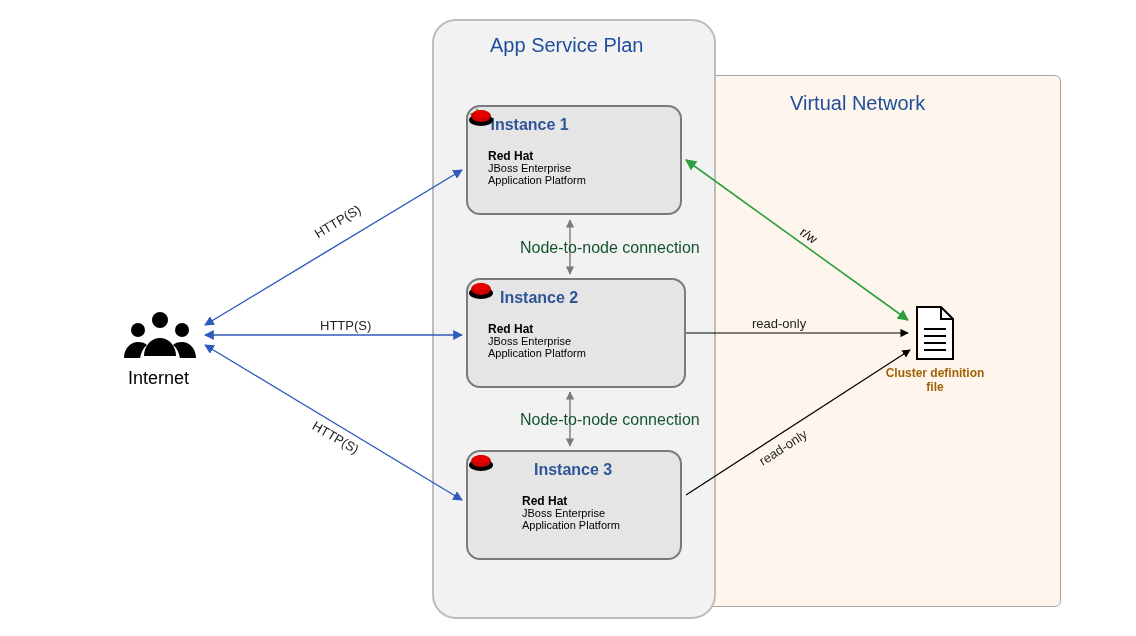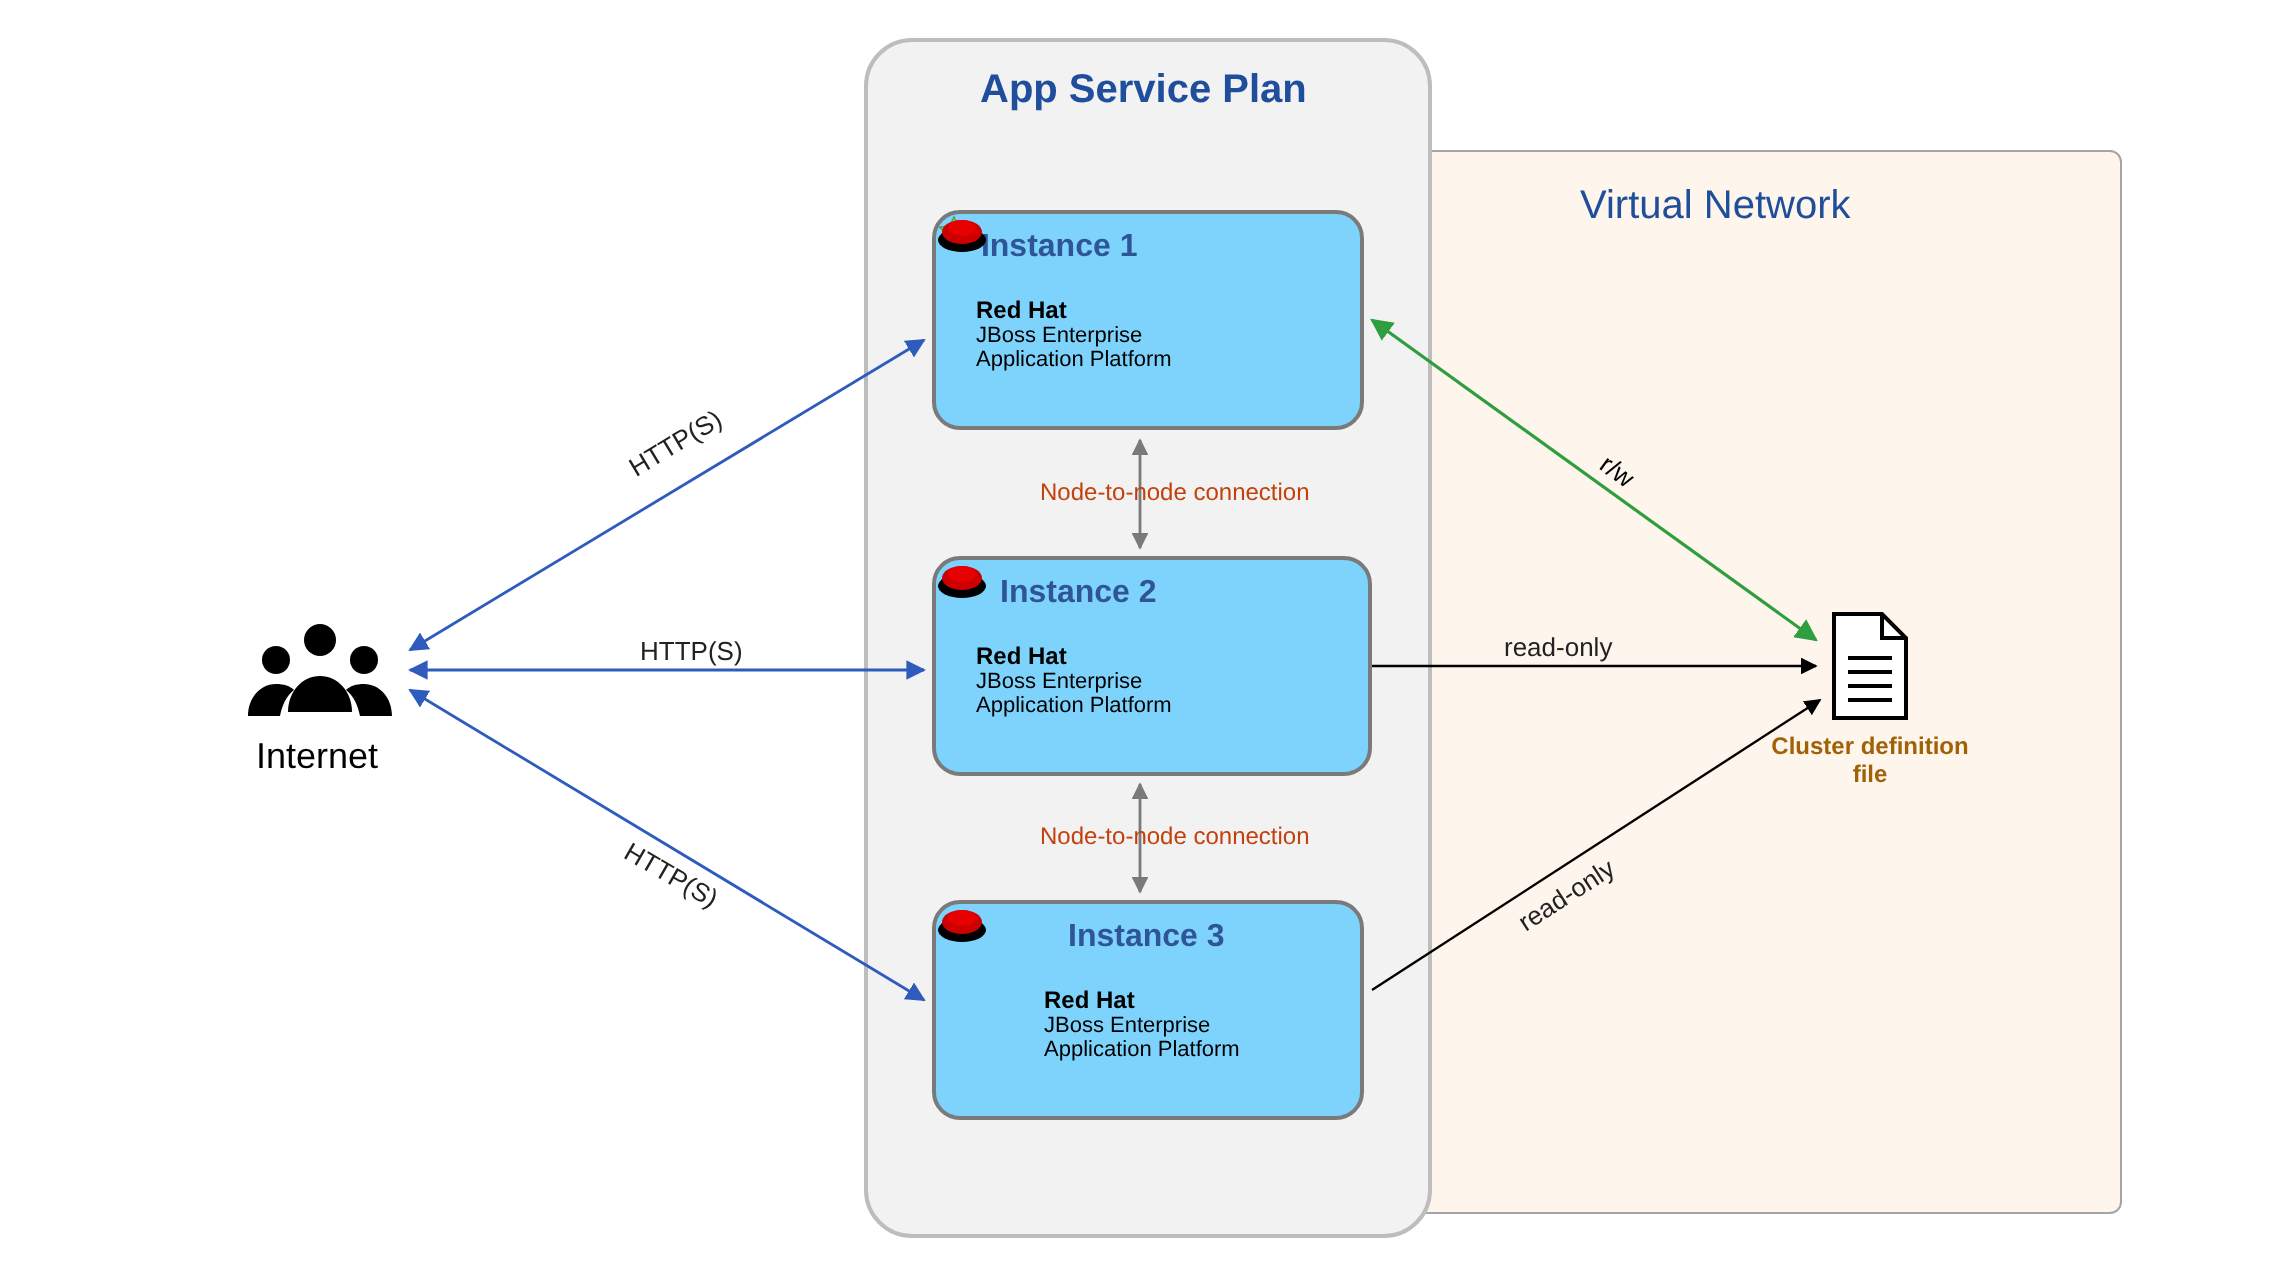--- a/index.html
+++ b/index.html
@@ -8,42 +8,42 @@
     width: 1136px;
     height: 636px;
     background: #fff;
     font-family: "Segoe UI", Arial, sans-serif;
     position: relative;
     overflow: hidden;
   }
   .abs { position: absolute; }
   .title-asp {
     color: #1f4e9c;
-    font-weight: 700;
+    font-weight: 400;
     font-size: 20px;
   }
   .title-vn {
     color: #1f4e9c;
     font-weight: 400;
     font-size: 20px;
   }
   .asp-box {
     border: 2px solid #bdbdbd;
     border-radius: 24px;
     background: #f2f2f2;
   }
   .vn-box {
     border: 1px solid #a5a5a5;
     border-radius: 6px;
     background: rgba(253, 238, 220, 0.55);
   }
   .instance-box {
     border: 2px solid #7a7a7a;
     border-radius: 14px;
-    background: #7dd3fc;
+    background: #e5e5e5;
     box-sizing: border-box;
     padding: 8px 12px 6px 14px;
   }
   .instance-title {
     color: #2f5597;
     font-weight: 700;
     font-size: 16px;
     display: inline-block;
     vertical-align: middle;
   }
@@ -63,22 +63,22 @@
     font-size: 11px;
     color: #000;
     line-height: 1.1;
   }
   .internet-label {
     font-size: 18px;
     color: #000;
     text-align: center;
   }
   .node-conn-label {
-    font-size: 12px;
-    color: #c2410c;
+    font-size: 16px;
+    color: #14532d;
   }
   .edge-label {
     font-size: 13px;
     color: #222;
   }
   .cluster-label {
     font-size: 12px;
     font-weight: 700;
     color: #a16207;
     text-align: center;

